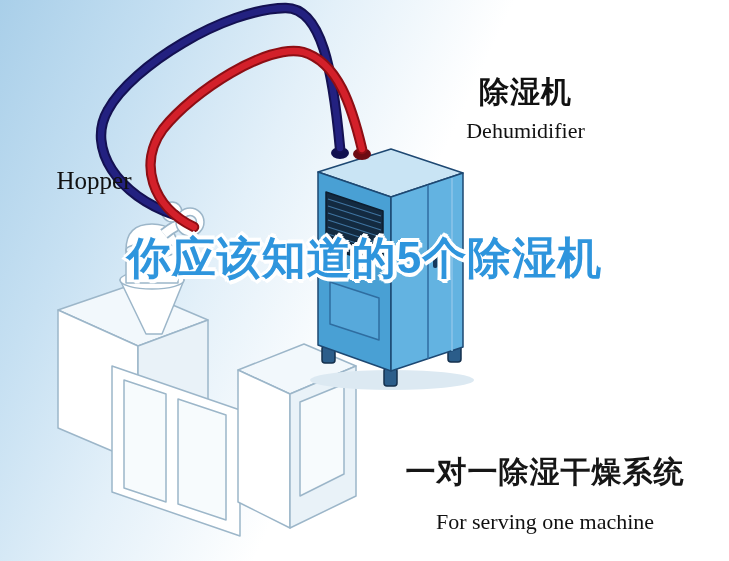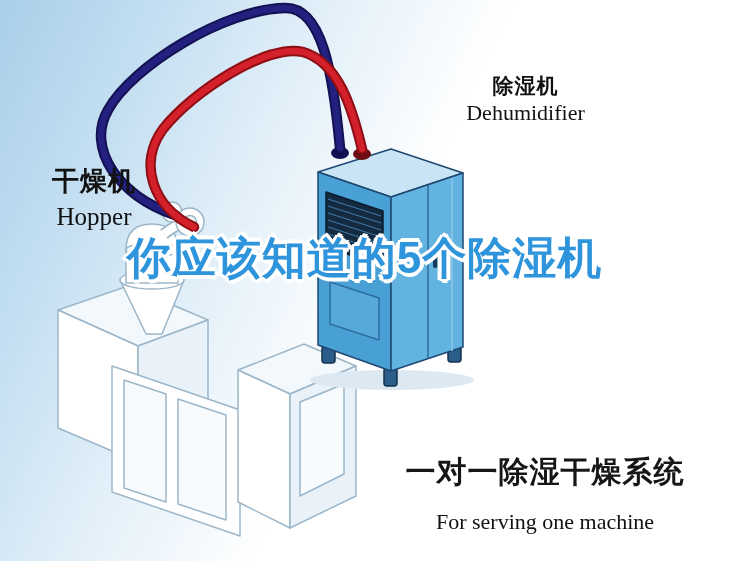--- a/index.html
+++ b/index.html
@@ -23,22 +23,22 @@
   }
   .equip-label .en {
     font-family: "Liberation Serif", serif;
     color: #111111;
   }
   .dryer-label { left: 36px; top: 163px; width: 116px; }
   .dryer-label .cn { font-size: 27px; }
   .dryer-label .en { font-size: 25px; margin-top: 4px; }
 
   .dehum-label { left: 438px; top: 72px; width: 175px; }
-  .dehum-label .cn { font-size: 21px; }
-  .dehum-label .en { font-size: 22px; }
+  .dehum-label .cn { font-size: 30px; }
+  .dehum-label .en { font-size: 22px; margin-top: 5px; }
 
   .headline {
     position: absolute;
     left: 0; right: 0;
     top: 233px;
     text-align: center;
     font-size: 44px;
     line-height: 49px;
     font-weight: 700;
     color: #2e95dd;
@@ -127,21 +127,20 @@
 
     <g fill="none" stroke-linecap="round">
       <path d="M175,215 C118,196 86,148 108,110 C132,66 225,9 285,8 C322,7 333,72 340,148" stroke="#141152" stroke-width="10.5"></path>
       <path d="M175,215 C118,196 86,148 108,110 C132,66 225,9 285,8 C322,7 333,72 340,148" stroke="#232180" stroke-width="6.5"></path>
       <path d="M194,227 C152,207 138,163 163,129 C193,91 268,43 303,52 C338,62 352,107 362,149" stroke="#8d0e14" stroke-width="10.5"></path>
       <path d="M194,227 C152,207 138,163 163,129 C193,91 268,43 303,52 C338,62 352,107 362,149" stroke="#d3202a" stroke-width="6.5"></path>
     </g>
   </svg>
 
   <div class="txt equip-label dryer-label">
-    <div class="cn">干燥机</div>
     <div class="en">Hopper</div>
   </div>
 
   <div class="txt equip-label dehum-label">
     <div class="cn">除湿机</div>
     <div class="en">Dehumidifier</div>
   </div>
 
   <div class="headline">
     <div>你应该知道的5个除湿机</div>

